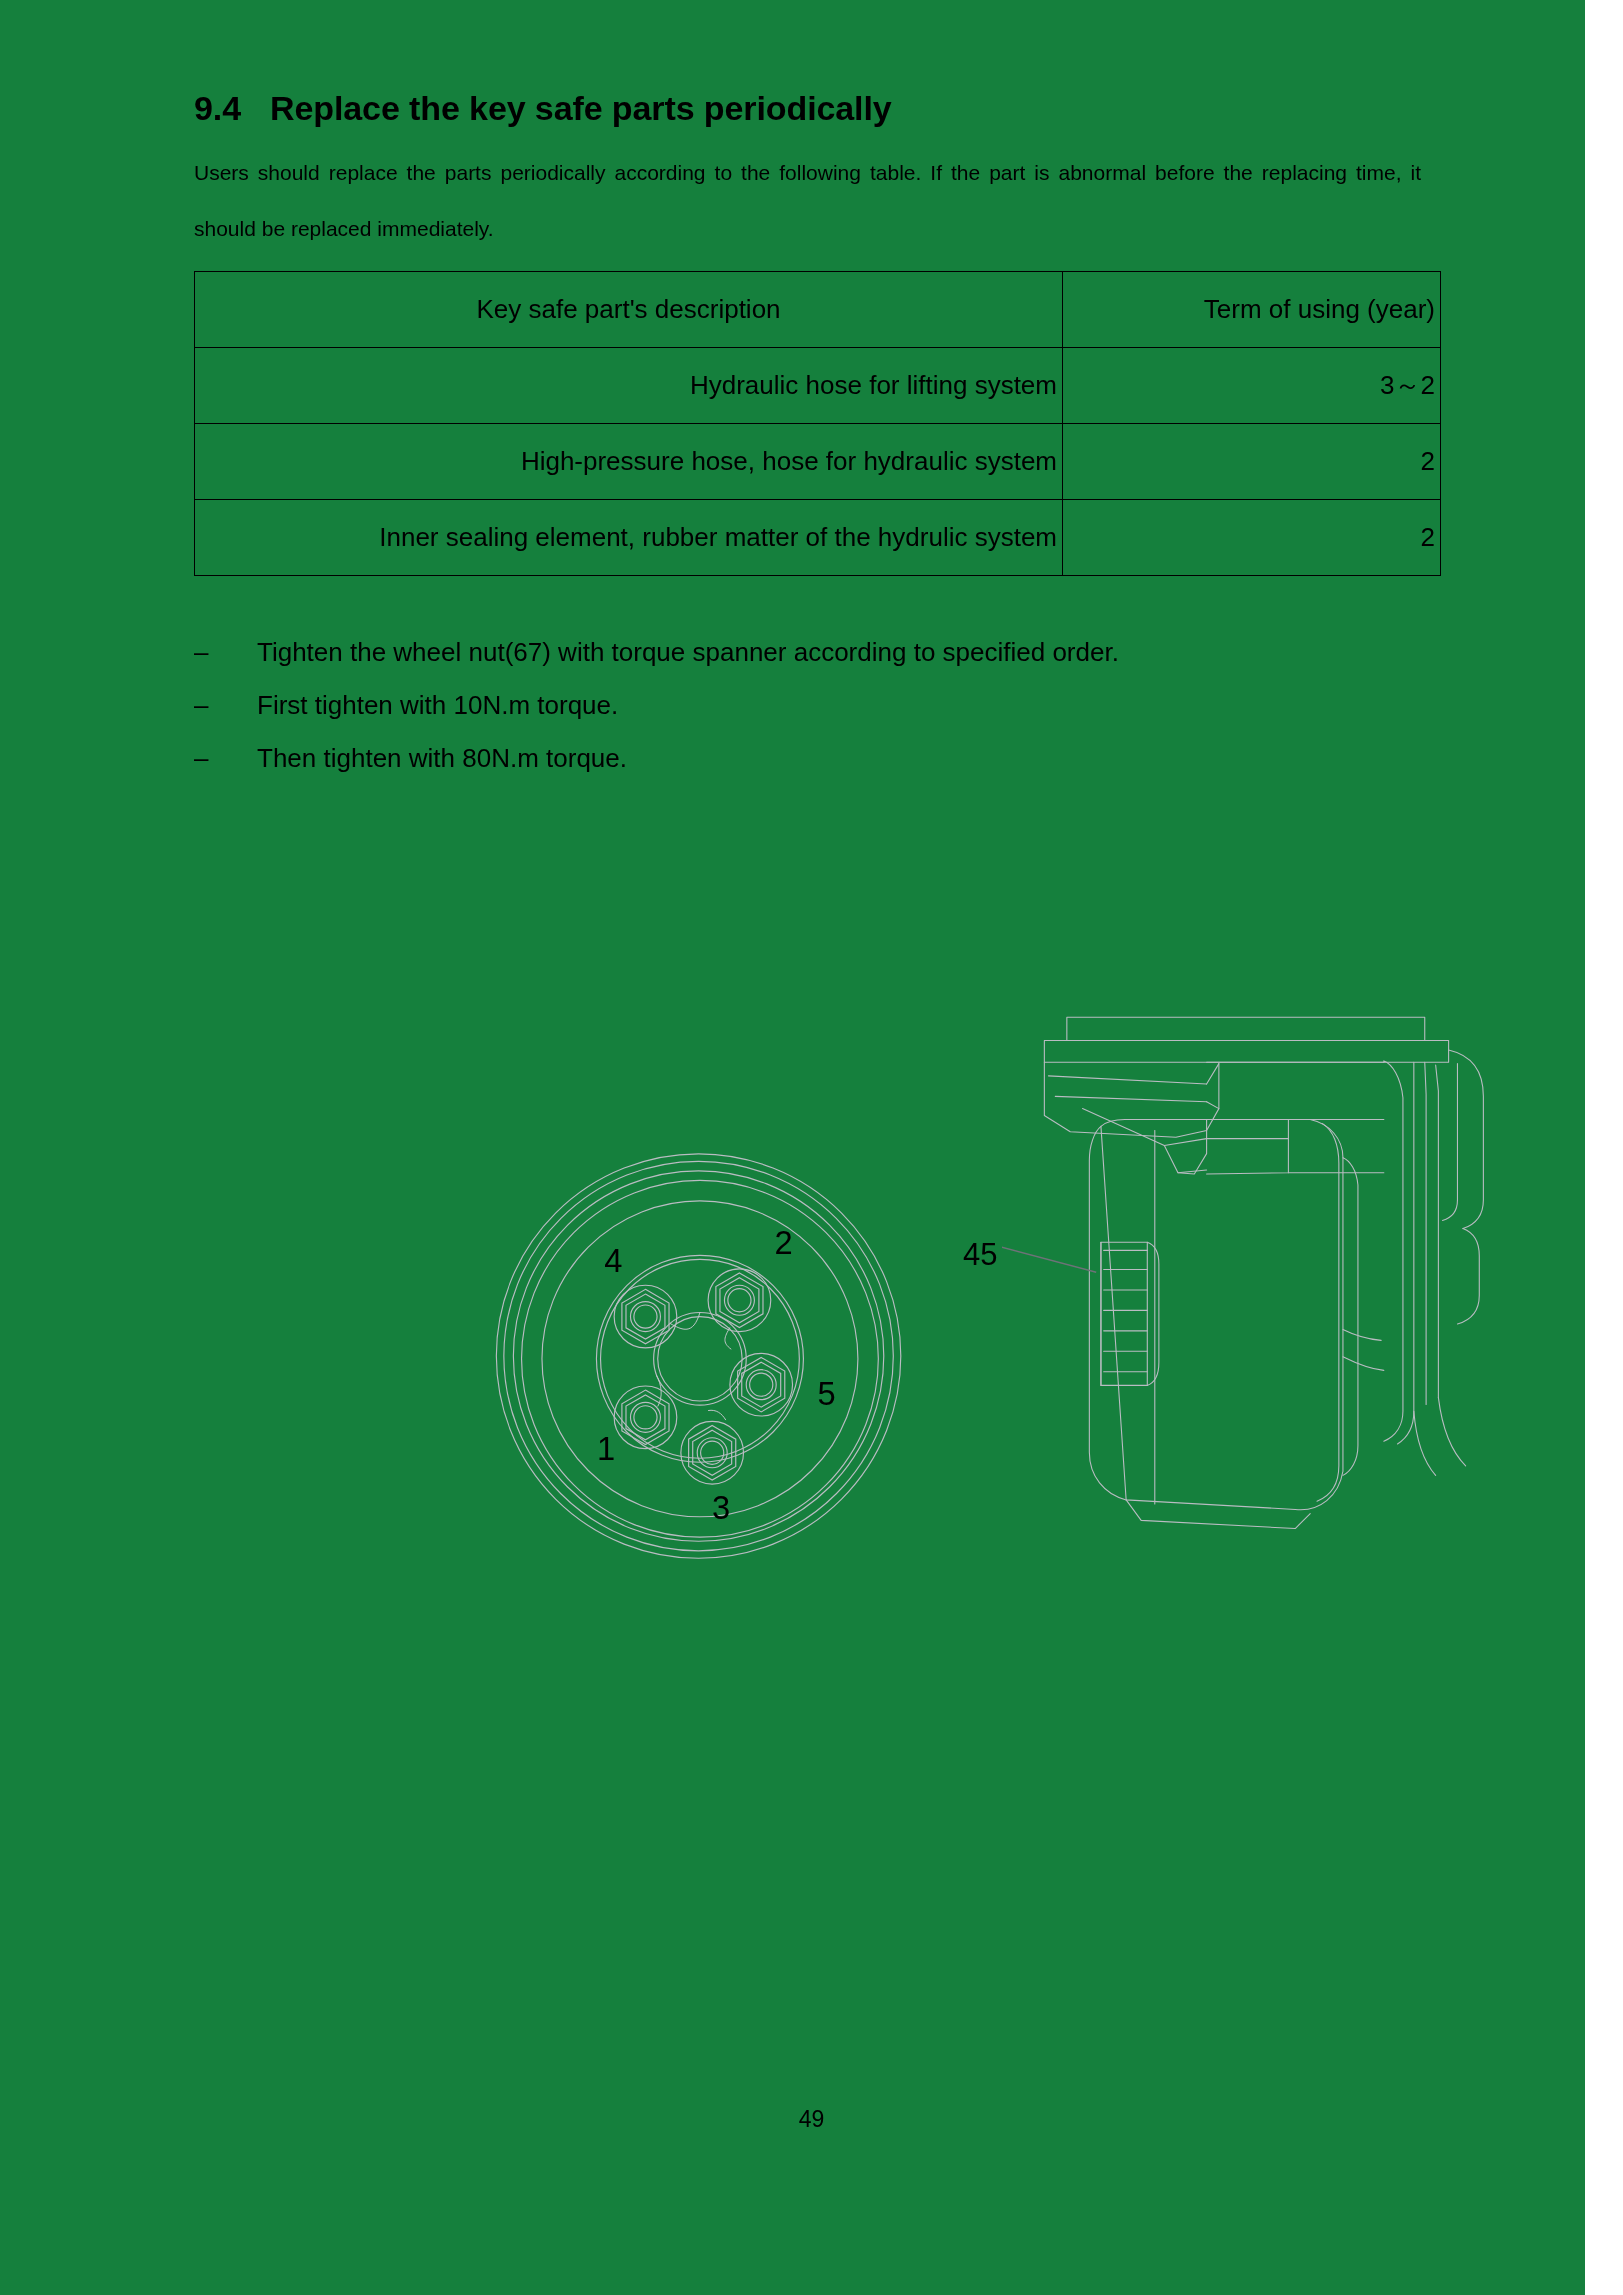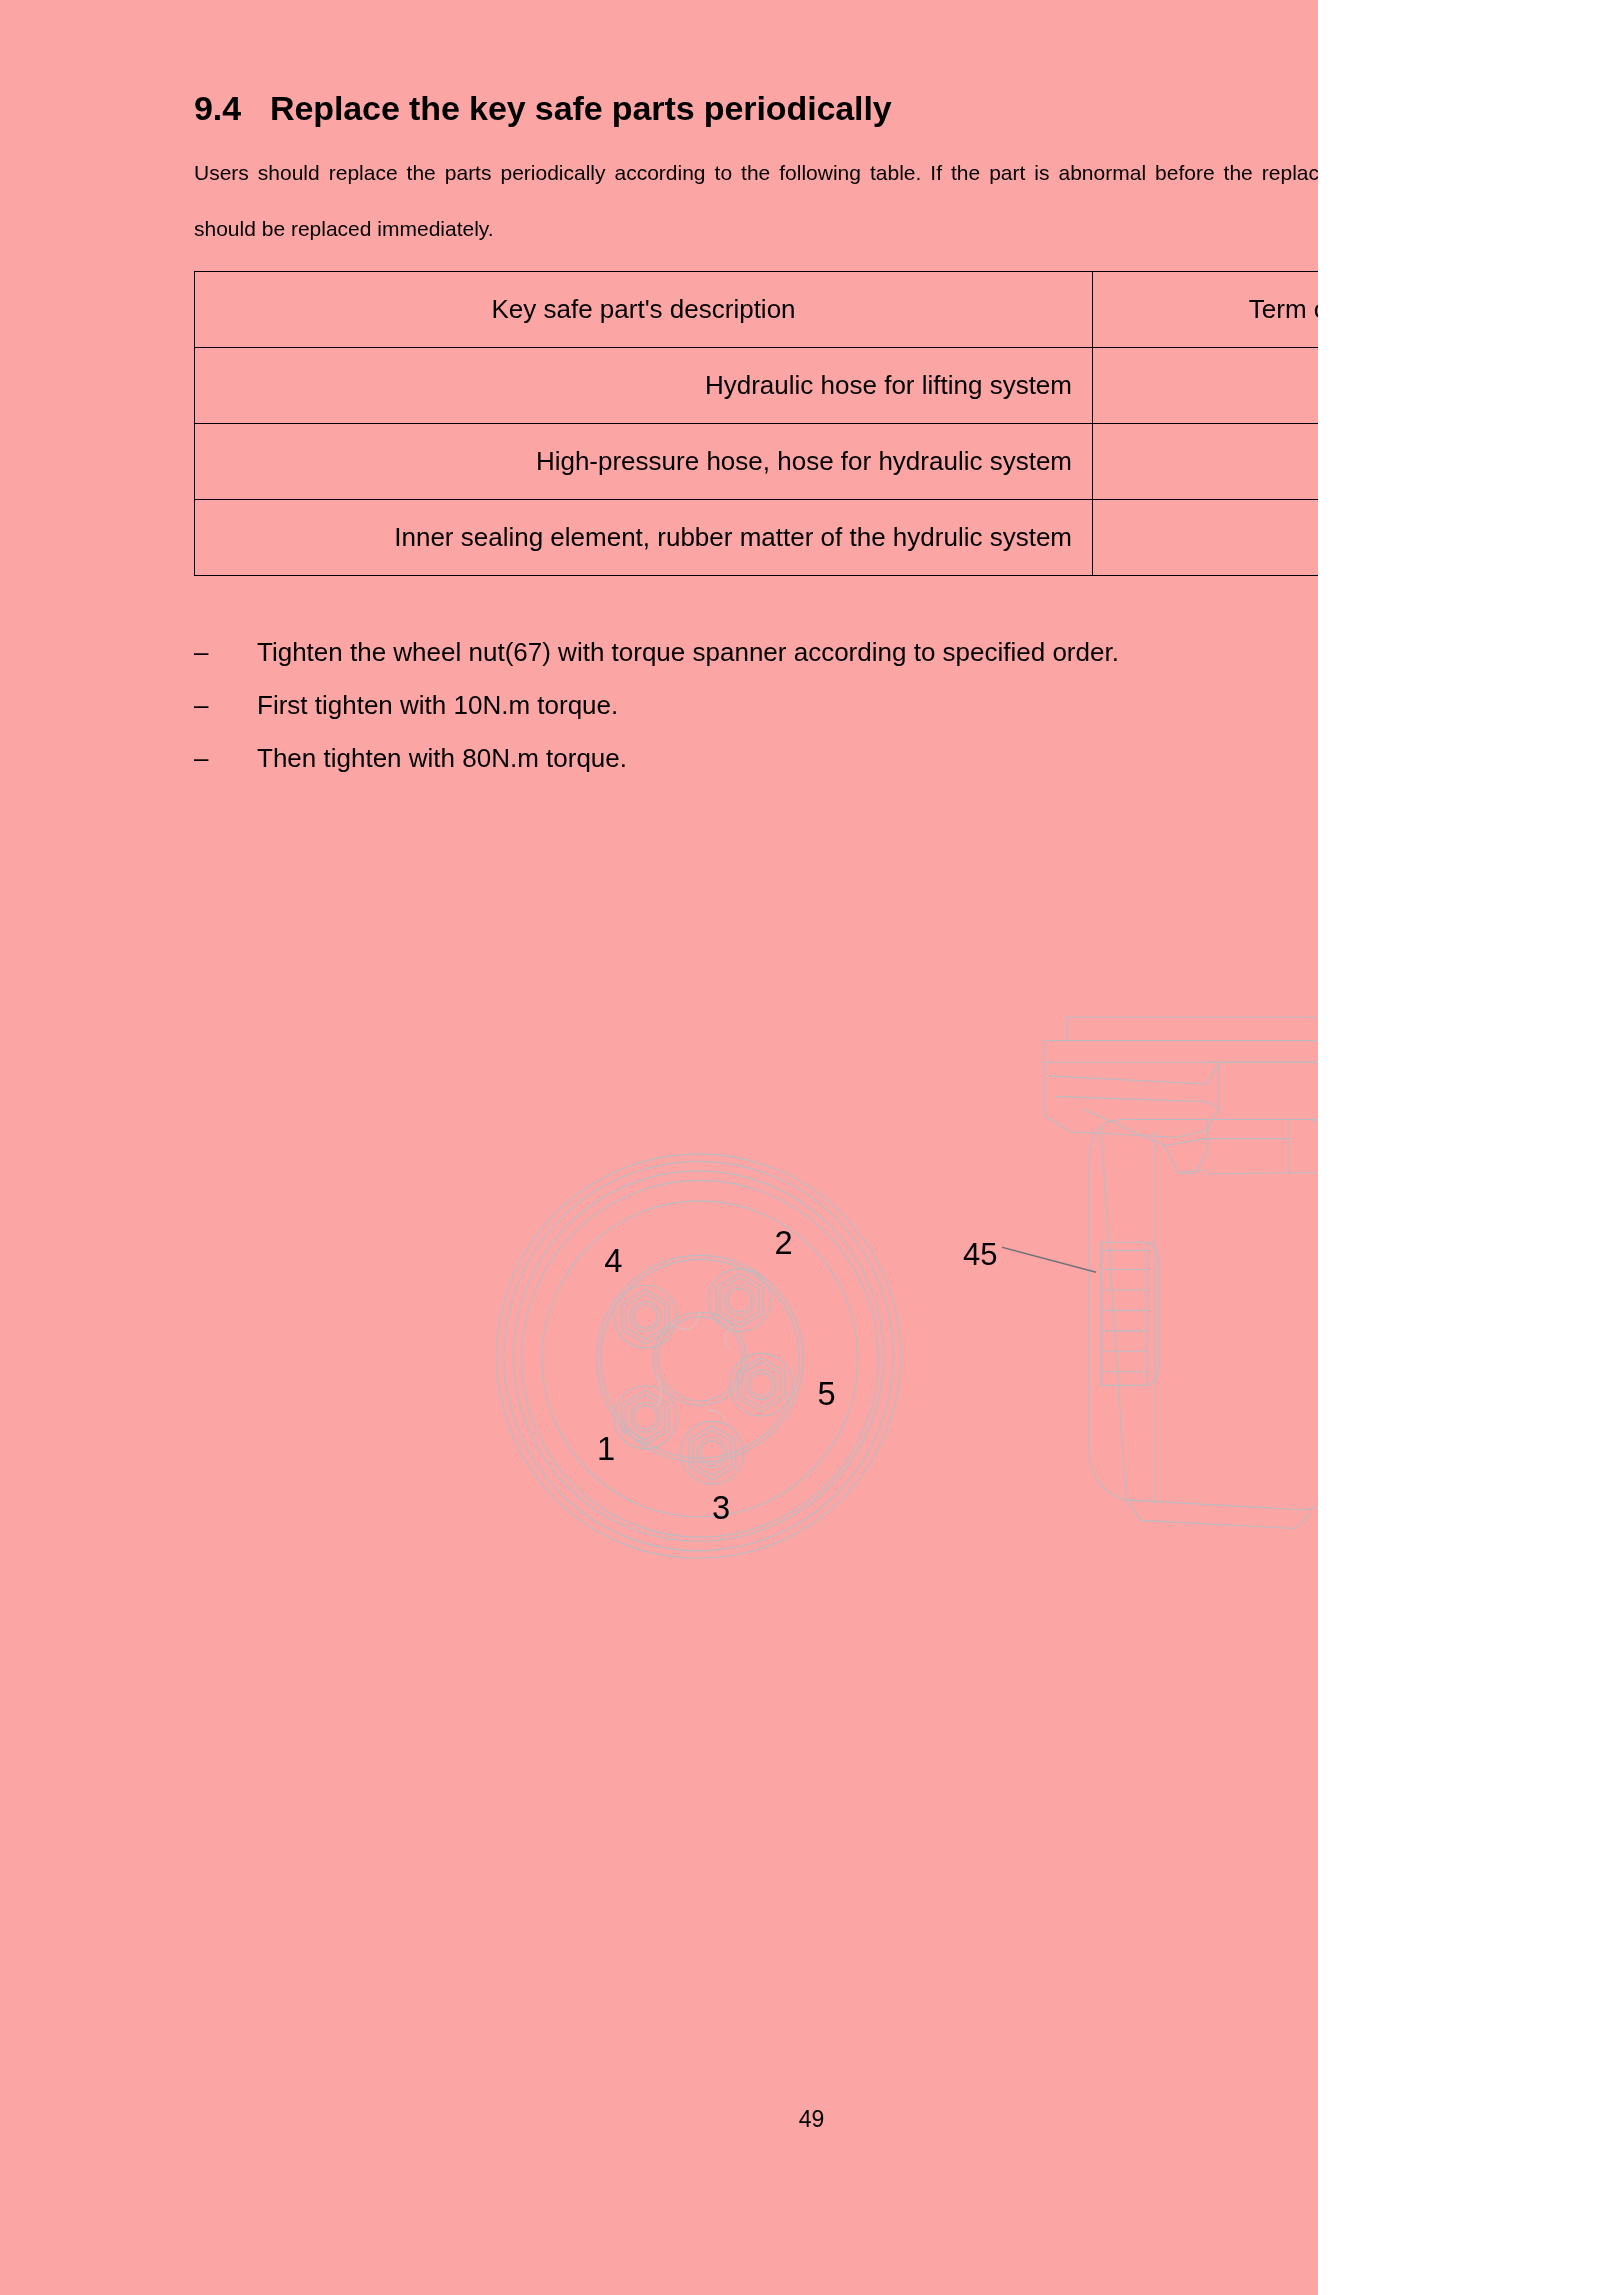--- a/index.html
+++ b/index.html
@@ -6,23 +6,23 @@
     margin: 0;
     padding: 0;
     background: #ffffff;
   }
   body {
     font-family: "Liberation Sans", sans-serif;
     color: #000000;
   }
   .page {
     position: relative;
-    width: 1318px;
+    width: 1585px;
     height: 2295px;
-    background: #fca5a5;
+    background: #15803d;
     overflow: hidden;
     text-decoration: underline;
   }
   .content {
     position: absolute;
     left: 194px;
     top: 0;
     width: 1227px;
   }
 
@@ -51,21 +51,21 @@
   table.parts {
     border-collapse: collapse;
     width: 1227px;
     table-layout: fixed;
   }
   table.parts td, table.parts th {
     border: 1.4px solid #000000;
     font-size: 26px;
     font-weight: normal;
     height: 75px;
-    padding: 0 20px;
+    padding: 0 5px;
     vertical-align: middle;
   }
   table.parts .c-desc { width: 857px; }
   table.parts .c-term { width: 367px; text-align: right; }
   table.parts thead td { text-align: center; }
   table.parts tbody td.c-desc { text-align: right; }
 
   
   ul.dashlist {
     list-style: none;

